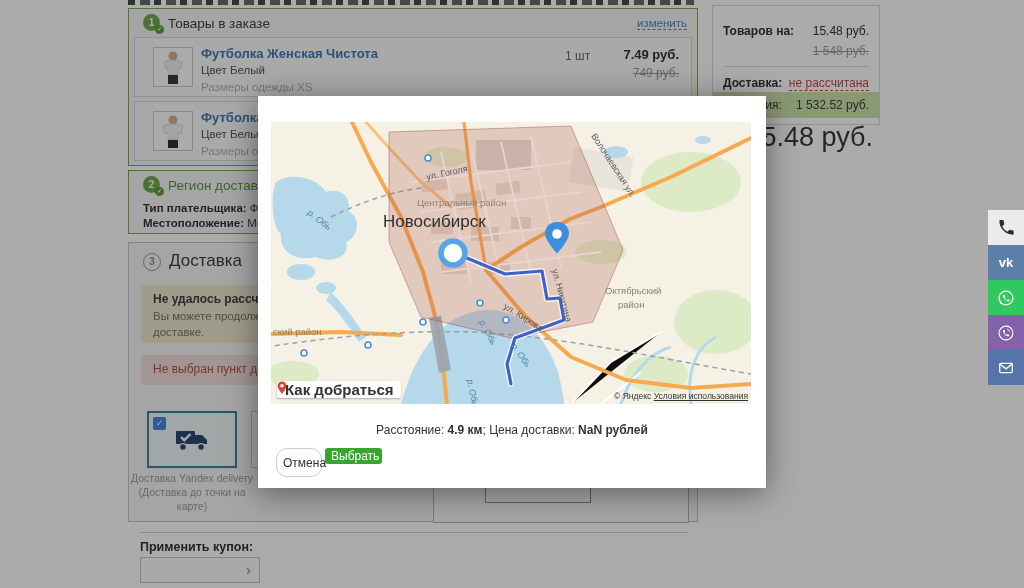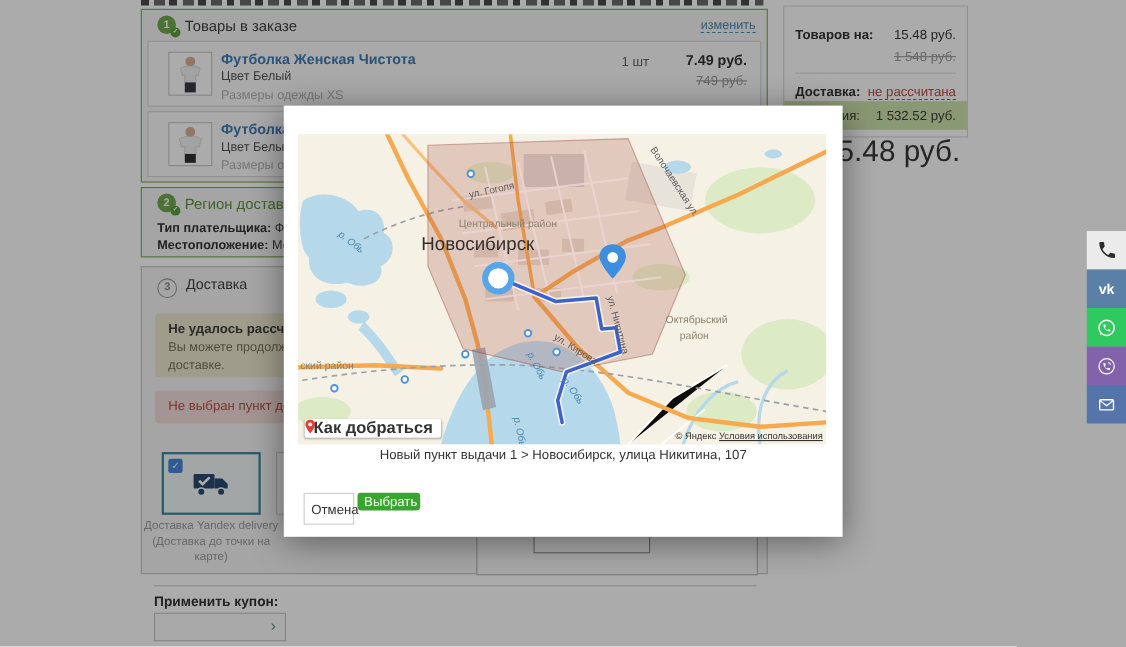--- a/index.html
+++ b/index.html
@@ -76,21 +76,21 @@
     font-family:"Liberation Sans",sans-serif;color:#333;outline:none;}
   #map-search input::placeholder{color:#999;}
   #find-btn{height:22px;width:46px;border:none;background:#ffd93d;font-size:11.5px;color:#333;cursor:pointer;font-family:"Liberation Sans",sans-serif;}
   #directions{position:absolute;left:6px;bottom:6px;height:17px;background:#fff;border-radius:2px;box-shadow:0 1px 2px rgba(0,0,0,0.3);
     display:flex;align-items:center;padding:0 8px 0 4px;z-index:5;cursor:pointer;}
   #directions span{font-size:15px;color:#333;margin-left:4px;font-weight:bold;}
   #map-copy{position:absolute;right:3px;bottom:3px;font-size:8.5px;color:#333;z-index:5;}
   #map-copy u{cursor:pointer;}
   #res-line1{position:absolute;left:0;top:310px;width:508px;text-align:center;font-size:12px;color:#333;}
   #res-line2{position:absolute;left:0;top:327px;width:508px;text-align:center;font-size:12px;color:#333;}
-  #btn-cancel{position:absolute;left:18px;top:352px;width:46px;height:29px;background:#fff;border:1px solid #ccc;border-radius:0;
+  #btn-cancel{position:absolute;left:18px;top:352px;width:46px;height:29px;background:#fff;border:1px solid #ccc;border-radius:11px;
     font-size:12px;color:#333;cursor:pointer;font-family:"Liberation Sans",sans-serif;}
   #btn-select{position:absolute;left:67px;top:352px;width:57px;height:16px;background:#38a52e;border:none;border-radius:3px;
     font-size:12px;color:#fff;cursor:pointer;font-family:"Liberation Sans",sans-serif;}
   .mlabel{fill:#5b5b5b;font-size:9px;font-family:"Liberation Sans",sans-serif;}
   .mdist{fill:#8a8070;font-size:9.5px;}
   .mwater{fill:#4d87b0;font-style:italic;}
   .mcity{fill:#2f2f2f;font-size:17px;}
 </style>
 </head>
 <body>
@@ -146,21 +146,21 @@
       <span>Физи</span>
     </div>
     <div class="kv" style="top:46px;">
       <b>Местоположение:</b>
       <span>Моск</span>
     </div>
   </div>
 
   <div class="section gray abs" style="top:242px;height:280px;">
     <div class="badge outline" style="top:10px;">3</div>
-    <div class="sec-title" style="left:40px;top:8px;font-size:13px;">Доставка</div>
+    <div class="sec-title" style="left:40px;top:8px;font-size:17px;">Доставка</div>
     <div id="warn-box">
       <div class="t">Не удалось рассчита</div>
       <div class="d">Вы можете продолжить ос</div>
       <div class="d">доставке.</div>
     </div>
     <div id="err-box">Не выбран пункт доста</div>
     <div id="opt1">
       <div class="cb">✓</div>
       <svg width="36" height="30" viewBox="0 0 36 30">
         <rect x="1" y="6" width="19" height="13" rx="1" fill="#2a4a72"></rect>
@@ -339,18 +339,20 @@
           <path d="M5 0.5 C2.4 0.5 0.6 2.4 0.6 4.8 C0.6 7.6 5 13 5 13 C5 13 9.4 7.6 9.4 4.8 C9.4 2.4 7.6 0.5 5 0.5 Z" fill="#e0402f"></path>
           <circle cx="5" cy="4.8" r="1.8" fill="#fff"></circle>
         </svg>
         <span>Как добраться</span>
       </div>
       <div id="map-copy">
         <span>© Яндекс</span>
         <u>Условия использования</u>
       </div>
     </div>
-    <div id="res-line1">Новый пункт выдачи 1 &gt; Новосибирск, улица Никитина, 107</div>
+    <div id="res-line2">
+      <span>Расстояние: </span><b>4.9 км</b><span>; Цена доставки: </span><b>NaN рублей</b>
+    </div>
     <button id="btn-cancel">Отмена</button>
     <button id="btn-select">Выбрать</button>
   </div>
 
 </div>
 
 </body></html>

